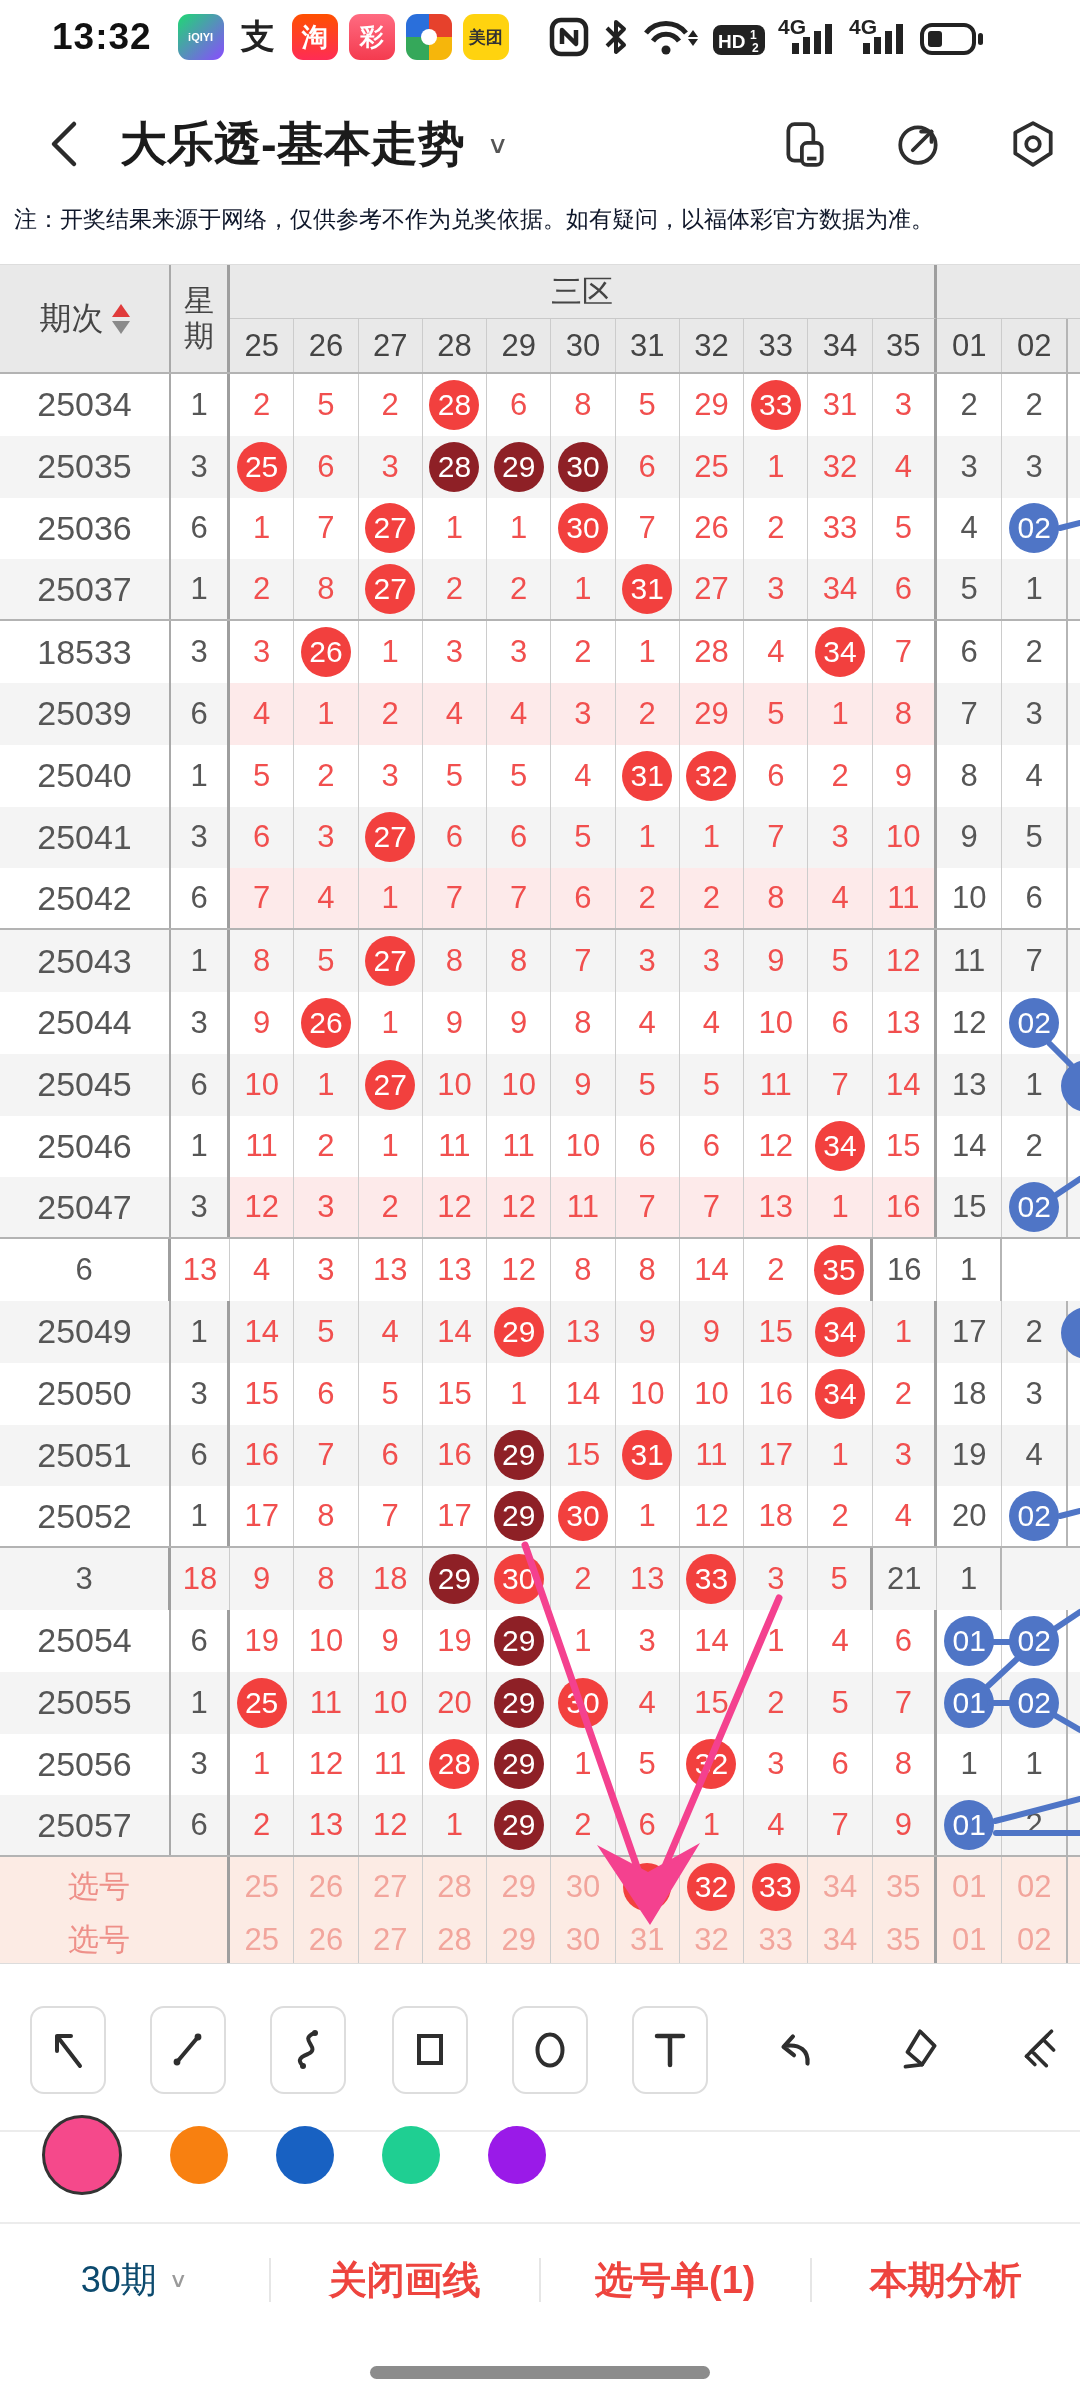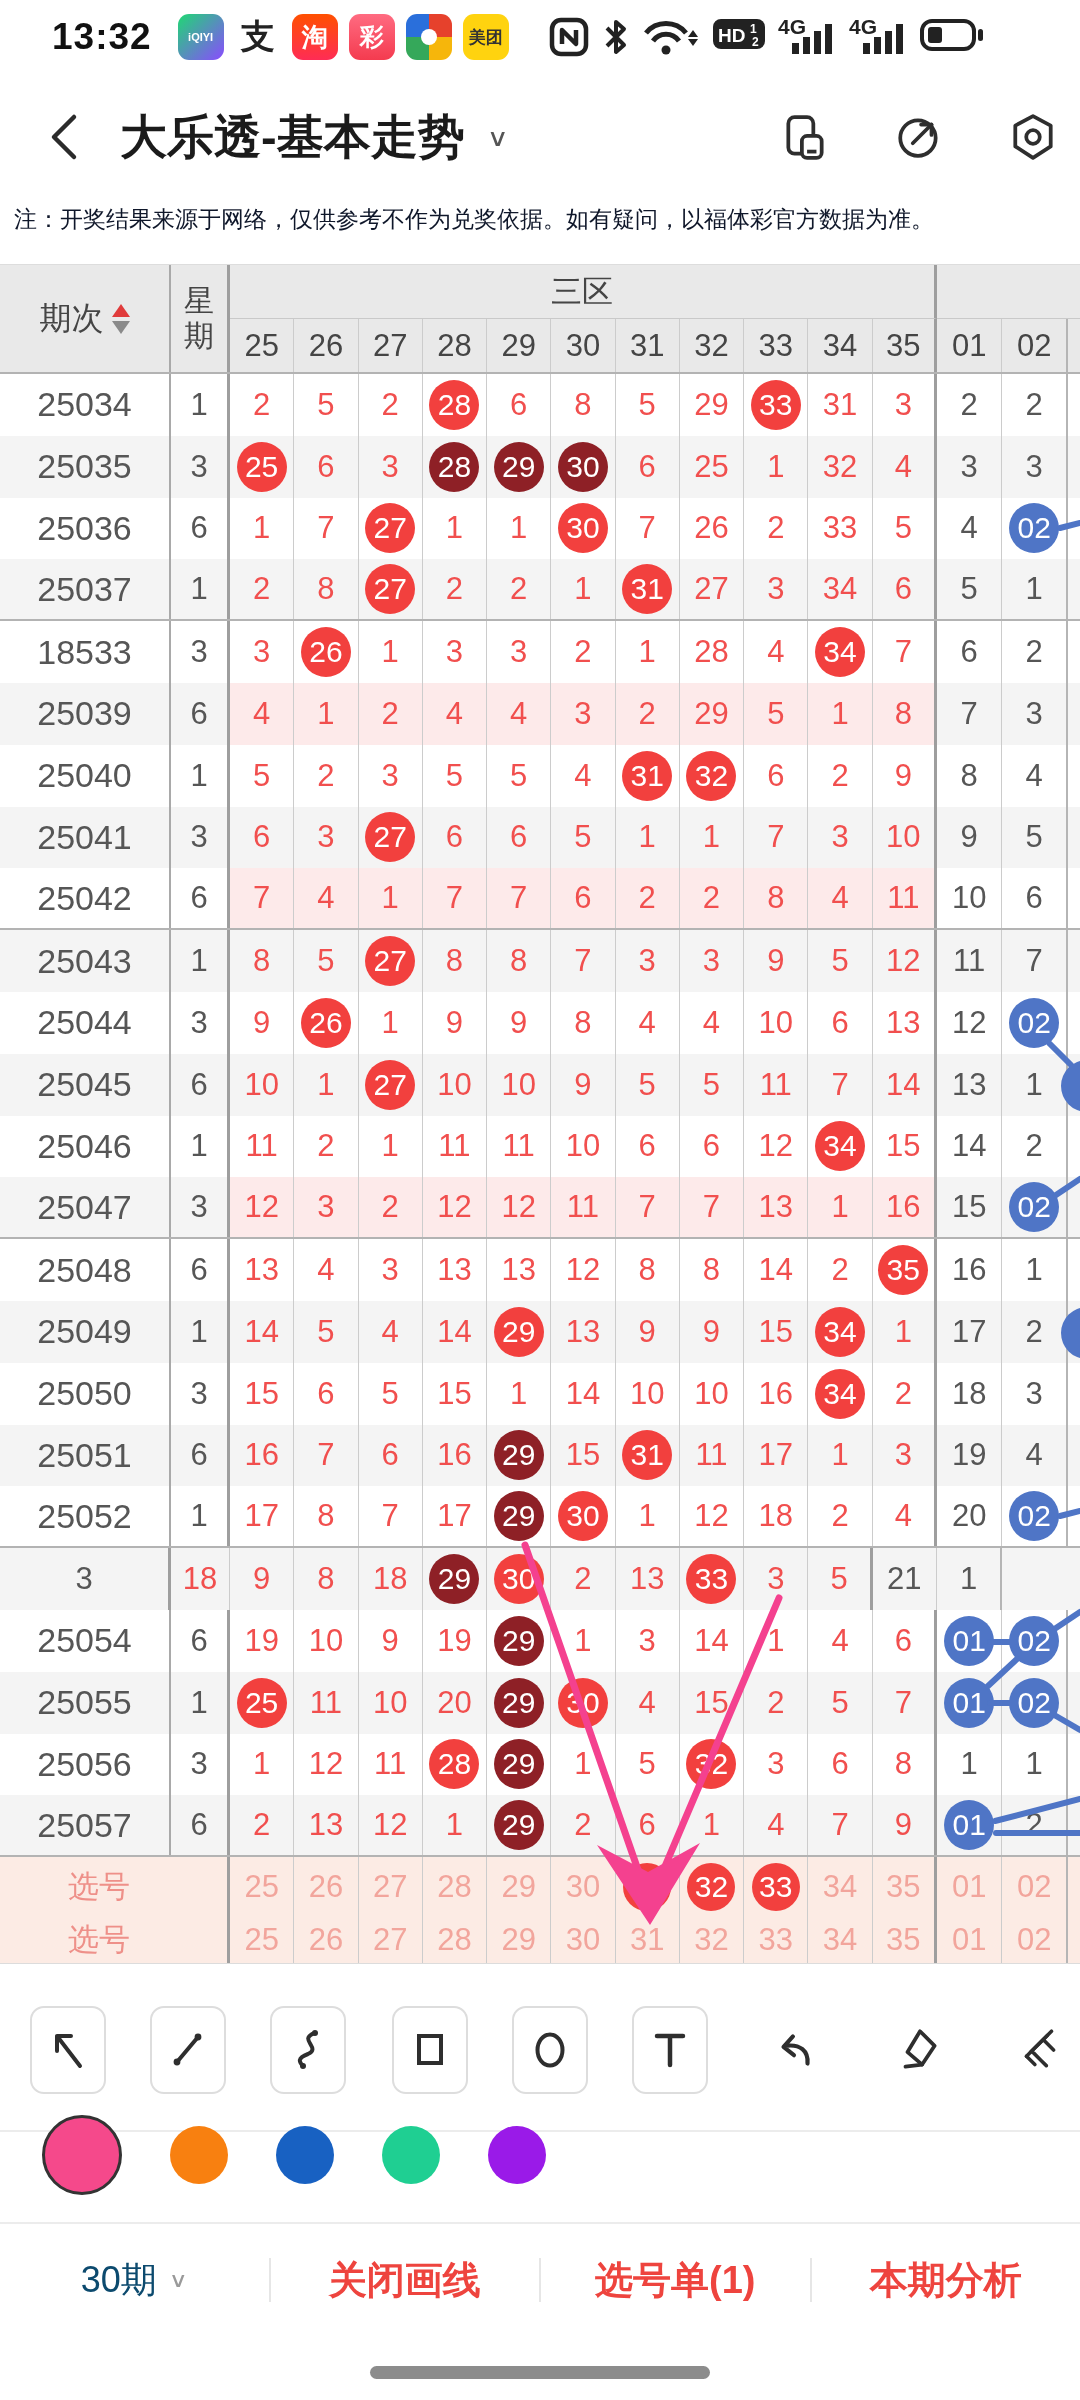--- a/index.html
+++ b/index.html
@@ -5,23 +5,23 @@
   html,body{margin:0;padding:0;}
   body{width:1080px;height:2400px;position:relative;overflow:hidden;background:#fff;
        font-family:"Liberation Sans","DejaVu Sans",sans-serif;-webkit-font-smoothing:antialiased;}
   .abs{position:absolute;}
   
   #statusbar{top:6px;left:0;width:1000px;height:62px;display:flex;align-items:center;}
   #time{font-size:37px;font-weight:bold;color:#111;margin-left:52px;letter-spacing:1px;}
   #appicons{display:flex;align-items:center;gap:11px;margin-left:26px;}
   .appicon{width:46px;height:46px;border-radius:11px;display:flex;align-items:center;justify-content:center;
            font-weight:bold;overflow:hidden;position:relative;}
-  #righticons{margin-left:auto;margin-right:16px;display:flex;align-items:flex-start;gap:13px;}
+  #righticons{margin-left:auto;margin-right:16px;display:flex;align-items:flex-end;gap:13px;}
   
-  #header{top:89px;left:0;width:1080px;height:96px;display:flex;align-items:center;}
+  #header{top:96px;left:0;width:1080px;height:96px;display:flex;align-items:center;}
   #page-title{font-size:47px;font-weight:bold;color:#1b1b1b;margin-left:36px;}
   #title-caret{font-size:30px;color:#555;margin-left:22px;transform:scaleY(.8);}
   #hdricons{margin-left:auto;margin-right:22px;display:flex;align-items:center;gap:64px;}
   
   #note{top:204px;left:14px;width:1056px;font-size:23px;color:#0f172a;}
   
   #chart{top:264px;left:0;width:1080px;border-top:1px solid #ddd;}
   .grid{display:grid;grid-template-columns:171px 59px repeat(11,64.27px) 65.5px 65.5px 12px;}
   .thead{grid-template-rows:54px 53px;background:#e9e9e9;border-bottom:2px solid #b3b3b3;color:#454545;}
   .hcell{display:flex;align-items:center;justify-content:center;font-size:31px;}
@@ -476,21 +476,20 @@
         <div class="cell zc bl miss">13</div>
         <div class="cell zc bl miss">1</div>
         <div class="cell zc bd miss">16</div>
         <div class="cell bc bl">15</div>
         <div class="cell bc bm2">
           <span class="ball ball-b">02</span>
         </div>
         <div class="cell"></div>
       </div>
       <div class="trow grid">
-        <div class="cell per bm">25048</div>
         <div class="cell wk bd">6</div>
         <div class="cell zc bl">13</div>
         <div class="cell zc bl">4</div>
         <div class="cell zc bl">3</div>
         <div class="cell zc bl">13</div>
         <div class="cell zc bl">13</div>
         <div class="cell zc bl">12</div>
         <div class="cell zc bl">8</div>
         <div class="cell zc bl">8</div>
         <div class="cell zc bl">14</div>

